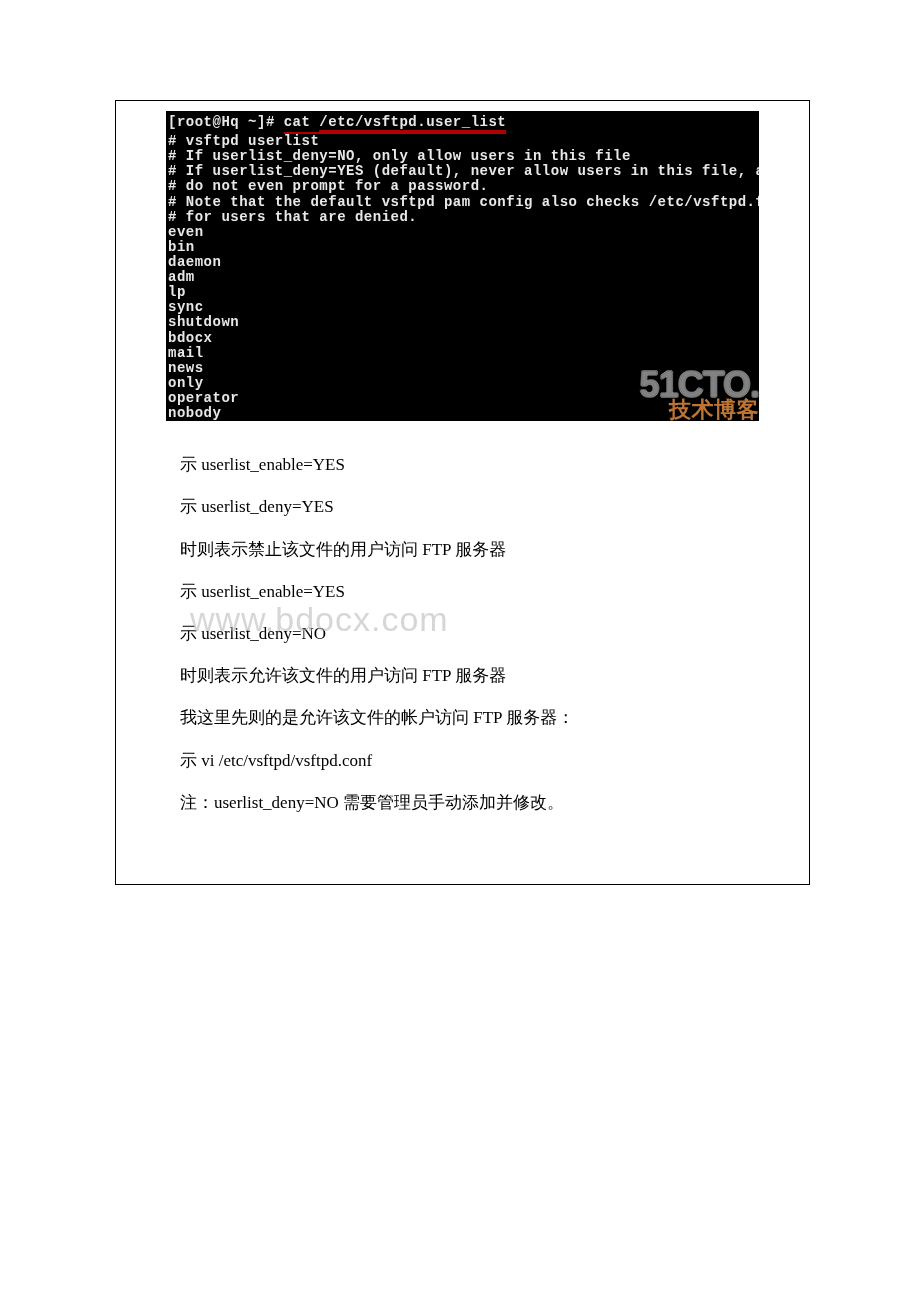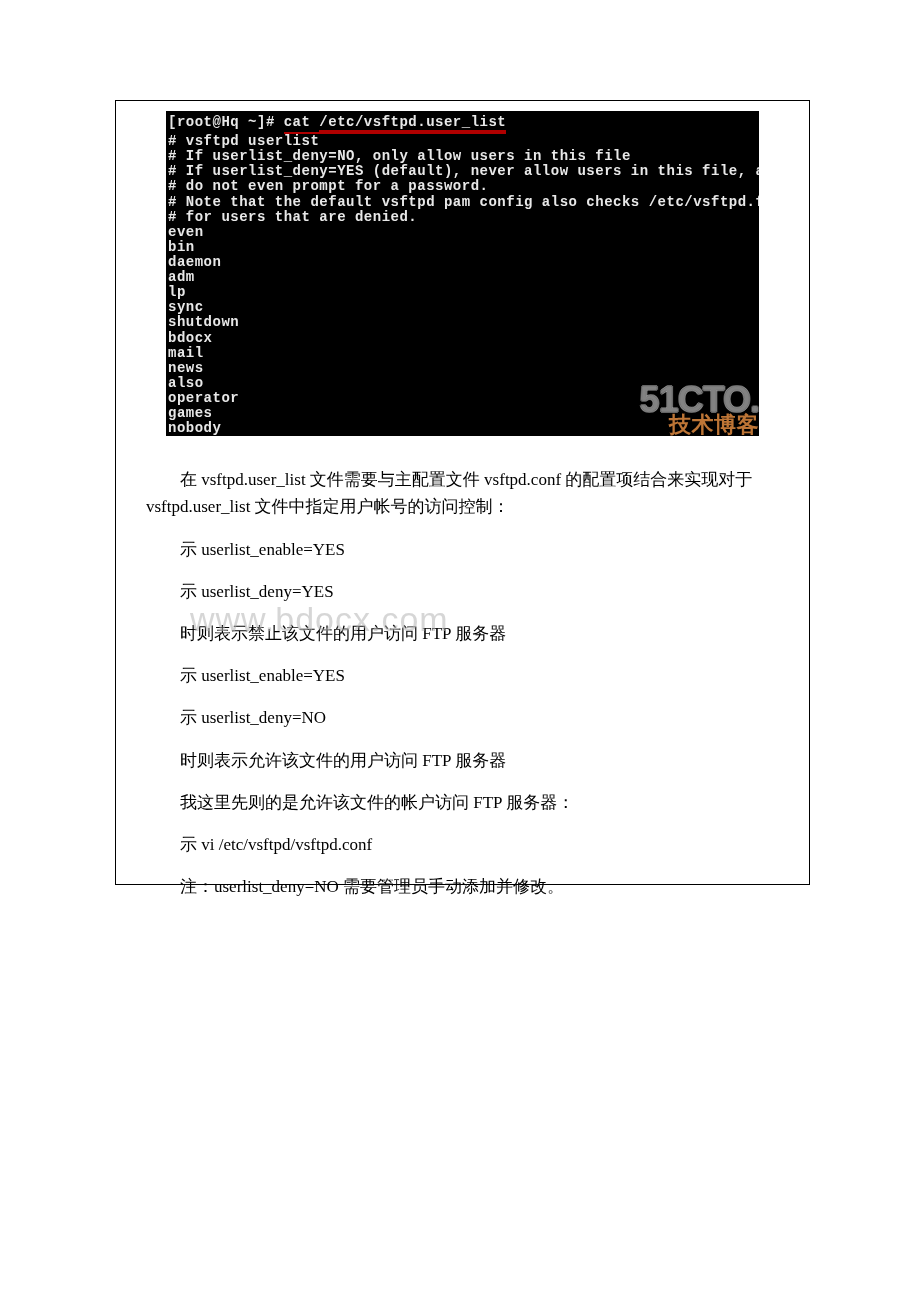--- a/index.html
+++ b/index.html
@@ -111,30 +111,28 @@
     <div class="line">even</div>
     <div class="line">bin</div>
     <div class="line">daemon</div>
     <div class="line">adm</div>
     <div class="line">lp</div>
     <div class="line">sync</div>
     <div class="line">shutdown</div>
     <div class="line">bdocx</div>
     <div class="line">mail</div>
     <div class="line">news</div>
-    <div class="line">also</div>
+    <div class="line">only</div>
     <div class="line">operator</div>
-    <div class="line">games</div>
     <div class="line">nobody</div>
     <div class="wm51cto"><span class="outline">51CTO.</span></div>
     <div class="wm-tech">技术博客</div>
   </div>
 
   <div class="content">
-    <p><span style="display:inline-block;width:2em"></span><span>在 vsftpd.user_list 文件需要与主配置文件 vsftpd.conf 的配置项结合来实现对于 vsftpd.user_list 文件中指定用户帐号的访问控制：</span></p>
     <p class="indent">示 userlist_enable=YES</p>
     <p class="indent">示 userlist_deny=YES</p>
     <p class="indent">时则表示禁止该文件的用户访问 FTP 服务器</p>
     <p class="indent">示 userlist_enable=YES</p>
     <p class="indent">示 userlist_deny=NO</p>
     <p class="indent">时则表示允许该文件的用户访问 FTP 服务器</p>
     <p class="indent">我这里先则的是允许该文件的帐户访问 FTP 服务器：</p>
     <p class="indent">示 vi  /etc/vsftpd/vsftpd.conf</p>
     <p class="indent">注：userlist_deny=NO 需要管理员手动添加并修改。</p>
   </div>

